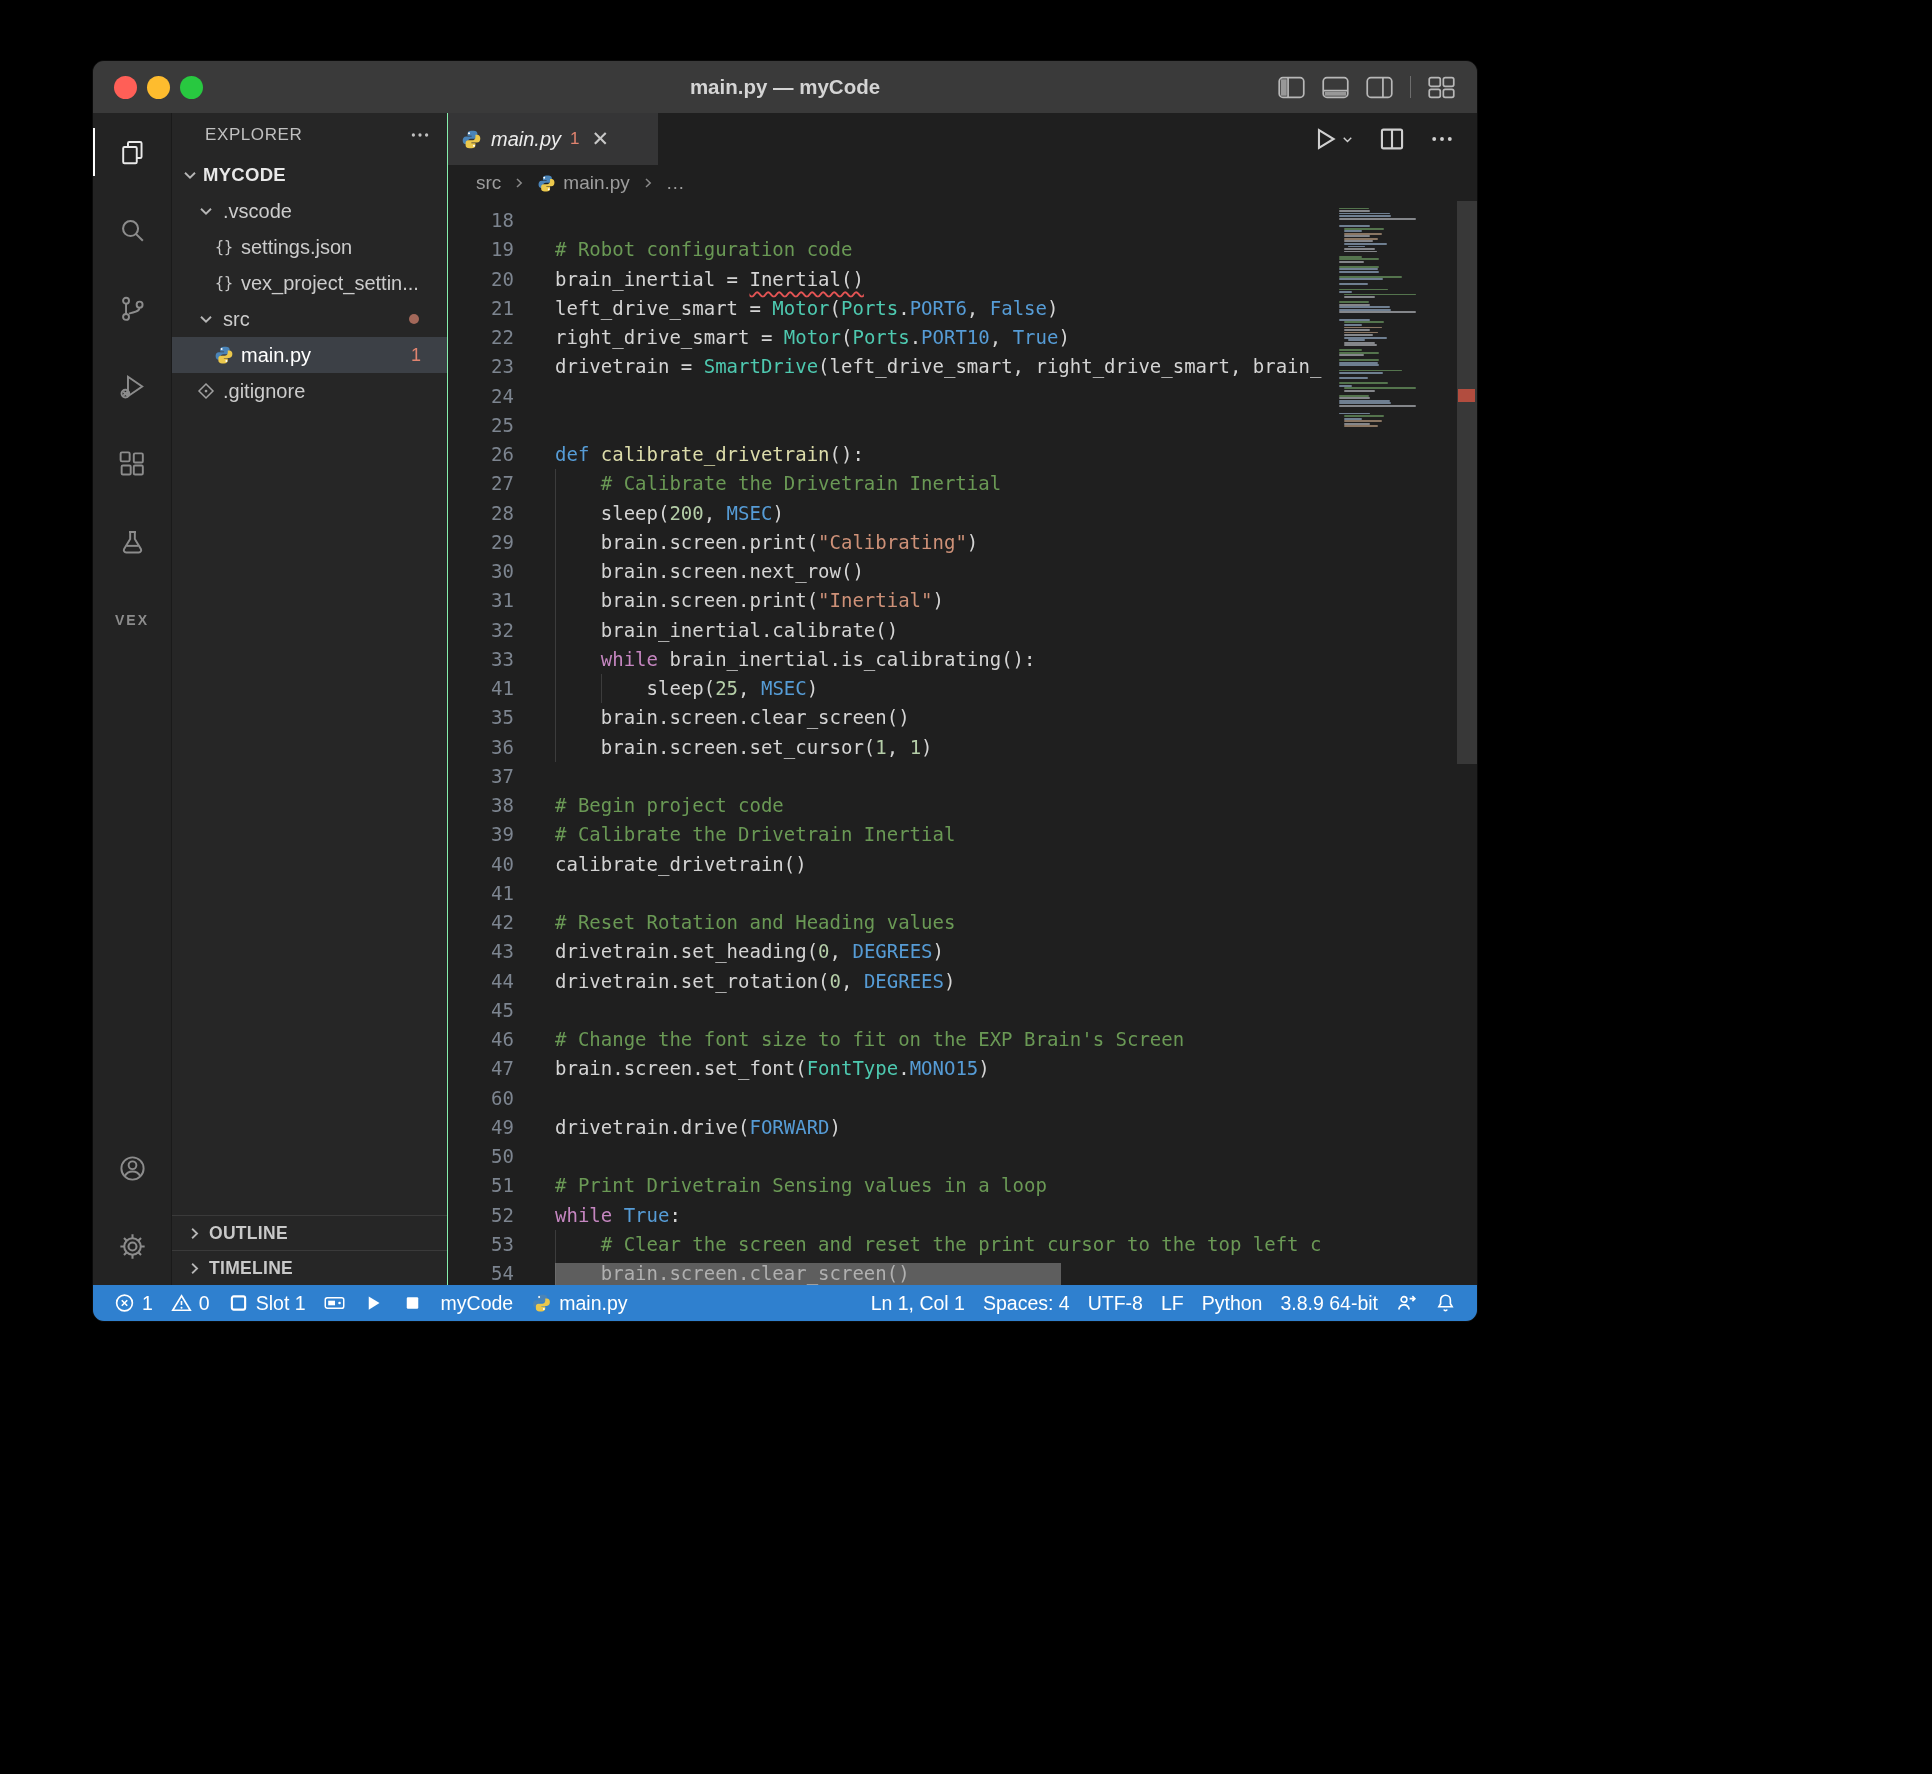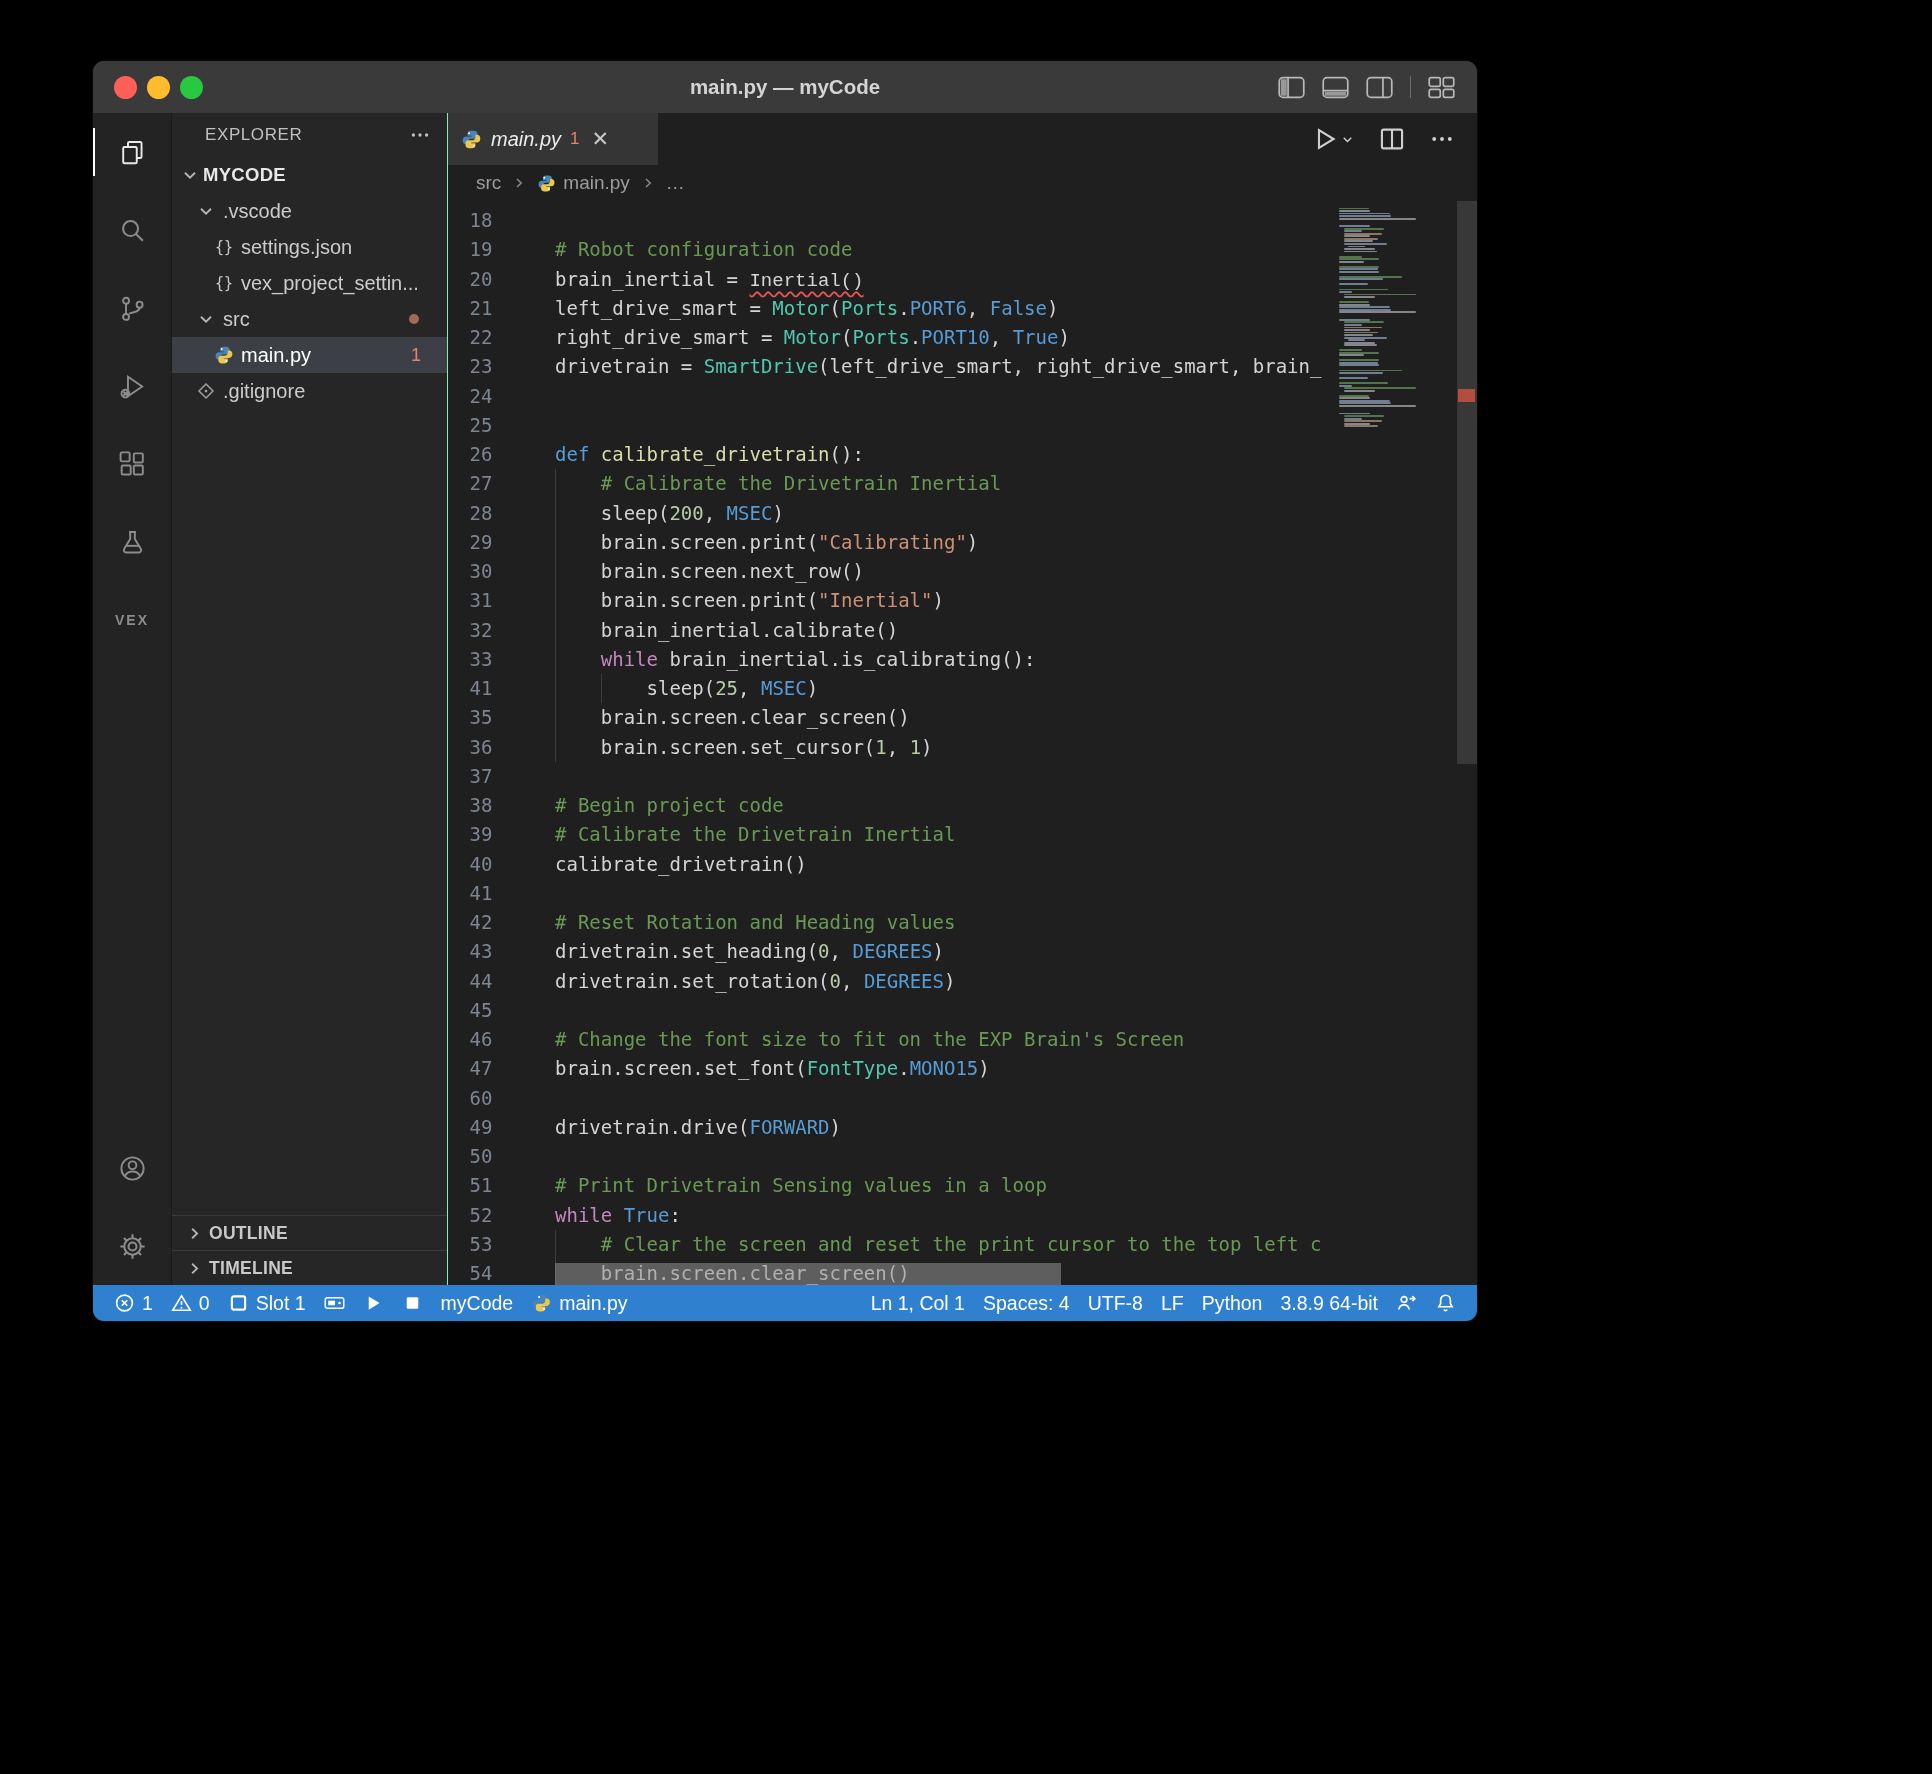--- a/index.html
+++ b/index.html
@@ -52,27 +52,27 @@
   .tab-actions .mini svg{width:15px;height:15px;display:block;}
   .runwrap{display:flex;align-items:center;gap:2px;}
   .breadcrumbs{height:36px;flex:0 0 auto;display:flex;align-items:center;gap:10px;padding-left:28px;color:#9d9d9d;font-size:19px;}
   .breadcrumbs .icn svg{width:19px;height:19px;display:block;}
   .bc-sep svg{width:16px;height:16px;display:block;color:#8a8a8a;}
   .bc-item{display:flex;align-items:center;gap:7px;}
   
   .code-region{flex:1;position:relative;min-height:0;overflow:hidden;font-family:"DejaVu Sans Mono",monospace;font-size:19px;line-height:29.25px;}
   .code-scroll{position:absolute;left:0;top:0;bottom:0;right:128px;overflow:hidden;padding-top:5px;}
   .cline{display:flex;height:29.25px;white-space:pre;}
-  .ln{flex:0 0 66px;text-align:center;color:var(--linenum,#7d8590);}
+  .ln{flex:0 0 66px;text-align:right;color:var(--linenum,#7d8590);}
   .ltext{margin-left:41px;position:relative;}
   .guide{position:absolute;top:0;bottom:0;width:1px;background:#3c3c3c;}
   .t-d{color:var(--text,#d4d4d4);} .t-c{color:var(--comment,#6a9955);} .t-k{color:var(--keyword,#569cd6);}
   .t-ctl{color:var(--control,#c586c0);} .t-fn{color:var(--function,#dcdcaa);text-align:right;} .t-cls{color:var(--class,#4ec9b0);}
   .t-s{color:var(--string,#ce9178);} .t-n{color:var(--number,#b5cea8);}
-  .t-e{color:var(--text,#d4d4d4);text-decoration:underline wavy var(--error,#e45454) 1.5px;text-underline-offset:5px;text-decoration-skip-ink:none;font-family:Liberation Mono, monospace;}
+  .t-e{color:var(--text,#d4d4d4);text-decoration:underline wavy var(--error,#e45454) 1.5px;text-underline-offset:5px;text-decoration-skip-ink:none;}
   .minimap{position:absolute;top:4px;right:26px;width:112px;}
   .mrow{height:1.9px;margin-bottom:.65px;border-radius:1px;}
   .vthumb{position:absolute;top:0;right:0;width:20px;height:563px;background:rgba(121,121,121,.28);}
   .ov-marker{position:absolute;right:2px;top:188px;width:17px;height:13px;background:#c05040;opacity:.9;}
   .hthumb{position:absolute;left:107px;bottom:0;width:506px;height:22px;background:rgba(145,145,145,.55);z-index:4;}
   
   .statusbar{height:36px;flex:0 0 auto;background:var(--statusbar_bg,#2f80cf);display:flex;align-items:center;justify-content:space-between;color:#fff;font-size:19.5px;padding:0 12px;}
   .sb-group{display:flex;align-items:center;}
   .sbitem{display:flex;align-items:center;gap:7px;padding:0 9px;white-space:nowrap;}
   .sbitem svg{width:21px;height:20px;display:block;}

